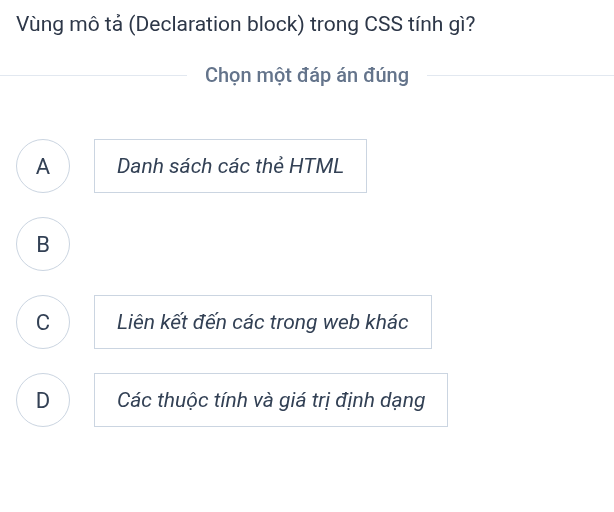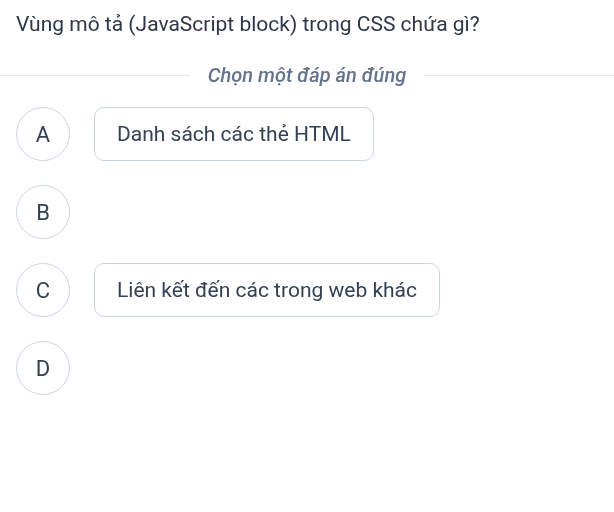--- a/index.html
+++ b/index.html
@@ -17,22 +17,21 @@
     }
     .question-text {
       font-size: 21px;
       color: #2d3748;
       padding: 10px 16px 24px 16px;
       line-height: 1.4;
     }
     .divider-row {
       display: flex;
       align-items: center;
-      margin-bottom: 20px;
-      font-style: italic;
+      margin-bottom: 52px;
     }
     .divider-line {
       flex: 1;
       height: 1px;
       background: #e2e8f0;
     }
     .divider-text {
       font-size: 20px;
       color: #64748b;
       padding: 0 18px;
@@ -56,32 +55,33 @@
       align-items: center;
       justify-content: center;
       font-size: 22px;
       color: #334155;
       font-weight: 400;
       flex-shrink: 0;
       background: #fff;
     }
     .option-text {
       border: 1.5px solid #cbd5e1;
-      border-radius: 10px;
+      border-radius: 0;
       padding: 14px 22px;
       font-size: 21px;
       color: #334155;
       background: #fff;
       display: inline-block;
+      font-style: italic;
     }
   </style>
 </head>
 <body>
 
-<div class="question-text">Vùng mô tả (JavaScript block) trong CSS chứa gì?</div>
+<div class="question-text">Vùng mô tả (Declaration block) trong CSS tính gì?</div>
 
 <div class="divider-row">
   <div class="divider-line"></div>
   <div class="divider-text">Chọn một đáp án đúng</div>
   <div class="divider-line"></div>
 </div>
 
 <div class="options">
   <div class="option-row">
     <div class="option-letter">A</div>
@@ -89,14 +89,15 @@
   </div>
   <div class="option-row">
     <div class="option-letter">B</div>
   </div>
   <div class="option-row">
     <div class="option-letter">C</div>
     <div class="option-text">Liên kết đến các trong web khác</div>
   </div>
   <div class="option-row">
     <div class="option-letter">D</div>
+    <div class="option-text">Các thuộc tính và giá trị định dạng</div>
   </div>
 </div>
 
 </body></html>

